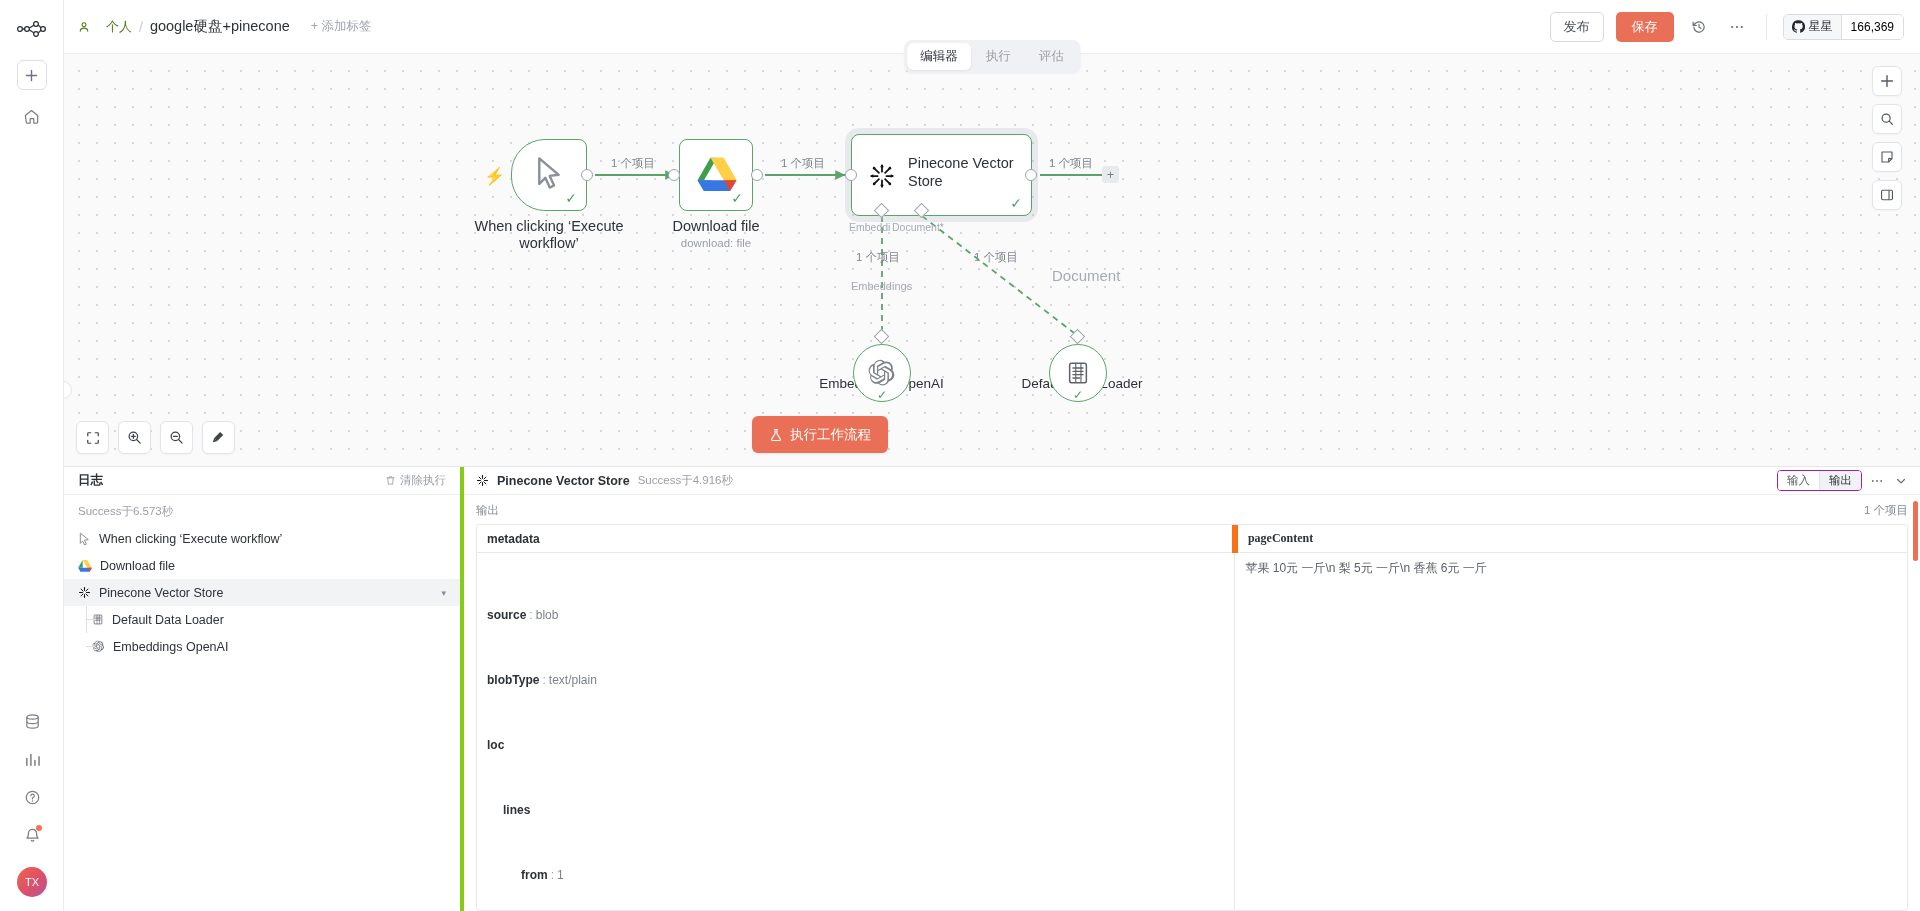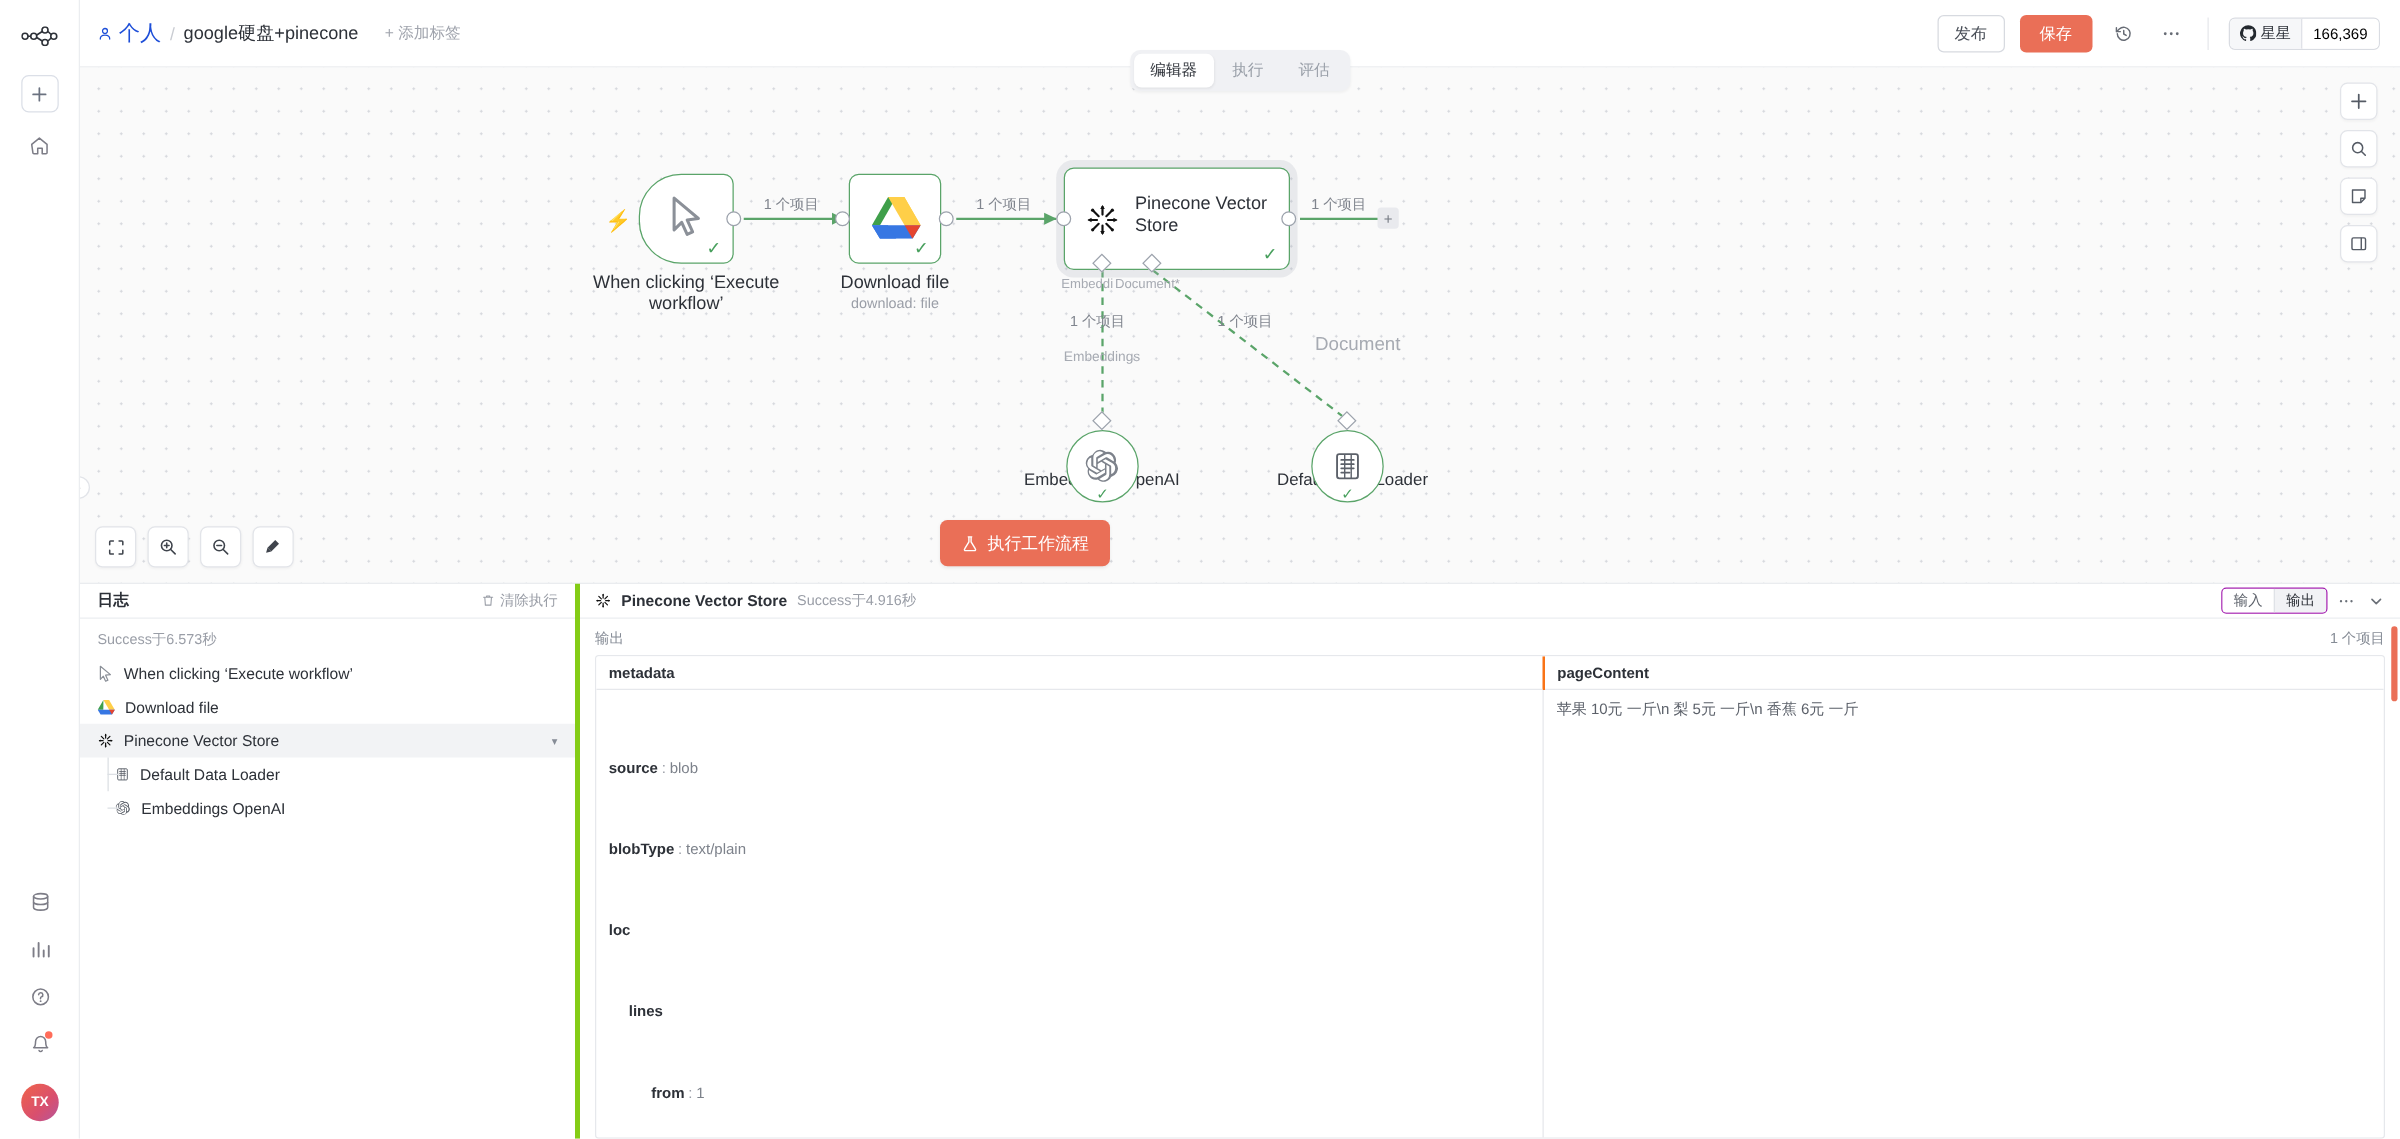--- a/index.html
+++ b/index.html
@@ -27,38 +27,38 @@
   }
   .rail-icon {
     width: 32px; height: 32px; margin-bottom: 6px;
     display: flex; align-items: center; justify-content: center;
     color: #7d7d87; cursor: pointer; border-radius: 6px;
   }
   .rail-bottom { position: absolute; bottom: 14px; left: 0; width: 64px; display: flex; flex-direction: column; align-items: center; }
   .rail-avatar {
     width: 30px; height: 30px; border-radius: 50%;
     background: linear-gradient(135deg,#f06449,#d94f6e 60%,#b5569a);
-    color: #fff; font-size: 11px; font-weight: 700;
+    color: #fff; font-size: 11px; font-weight: 400;
     display: flex; align-items: center; justify-content: center;
     margin-top: 10px; cursor: pointer;
   }
   .bell-wrap { position: relative; }
   .bell-dot { position: absolute; top: 6px; right: 6px; width: 6px; height: 6px; border-radius: 50%; background: #ff6d5a; }
 
   
   .right { flex: 1; display: flex; flex-direction: column; min-width: 0; position: relative; }
 
   
   .hdr {
     height: 54px; background: #fff; border-bottom: 1px solid #ebedf0;
     display: flex; align-items: center; padding: 0 16px 0 14px; flex: none;
     position: relative; z-index: 15;
   }
   .crumbs { display: flex; align-items: center; gap: 7px; font-size: 14px; }
-  .crumb-person { display: flex; align-items: center; gap: 5px; color: #1d4ed8; font-size: 17px; cursor: pointer; }
+  .crumb-person { display: flex; align-items: center; gap: 16px; color: #4d7c0f; font-size: 13px; cursor: pointer; }
   .crumb-sep { color: #c9ccd2; font-size: 14px; }
   .crumb-title { color: #2d3138; font-size: 14.5px; font-weight: 400; cursor: pointer; }
   .add-tag { color: #a0a4ad; font-size: 12.5px; margin-left: 14px; cursor: pointer; }
 
   .hdr-right { margin-left: auto; display: flex; align-items: center; gap: 12px; }
   .btn-publish {
     height: 30px; padding: 0 13px; border: 1px solid #d7dae0; border-radius: 5px;
     background: #fff; color: #4b5059; font-size: 13px; cursor: pointer;
     display: flex; align-items: center;
   }
@@ -207,21 +207,21 @@
   .out-sub { display: flex; align-items: center; padding: 8px 12px 6px; }
   .out-sub-label { font-size: 11.5px; color: #868c96; }
   .out-items { margin-left: auto; font-size: 11.5px; color: #868c96; }
 
   .tbl-wrap { margin: 0 12px; border: 1px solid #e6e8ec; border-radius: 3px; overflow: hidden; }
   table.out-tbl { width: 100%; border-collapse: collapse; table-layout: fixed; }
   table.out-tbl th {
     text-align: left; font-size: 12px; font-weight: 700; color: #2d3138;
     padding: 6px 10px; border-bottom: 1px solid #e6e8ec; background: #fff;
   }
-  table.out-tbl th + th { border-left: 2px solid #f97316; }
+  table.out-tbl th + th { border-left: 6px solid #f97316; font-family: Liberation Serif, serif; }
   table.out-tbl td { vertical-align: top; padding: 6px 10px 10px; font-size: 12px; }
   table.out-tbl td + td { border-left: 1px solid #e6e8ec; }
   .kv { font-size: 12px; line-height: 18px; margin-top: 47px; }
   .kv .k { color: #2d3138; font-weight: 700; }
   .kv .colon { color: #9a9ea7; margin: 0 3px; }
   .kv .v { color: #7d828b; }
   .kv.ind1 { padding-left: 16px; }
   .kv.ind2 { padding-left: 34px; }
   .pc-text { font-size: 12px; color: #5c616a; line-height: 18px; word-break: break-word; }
 

